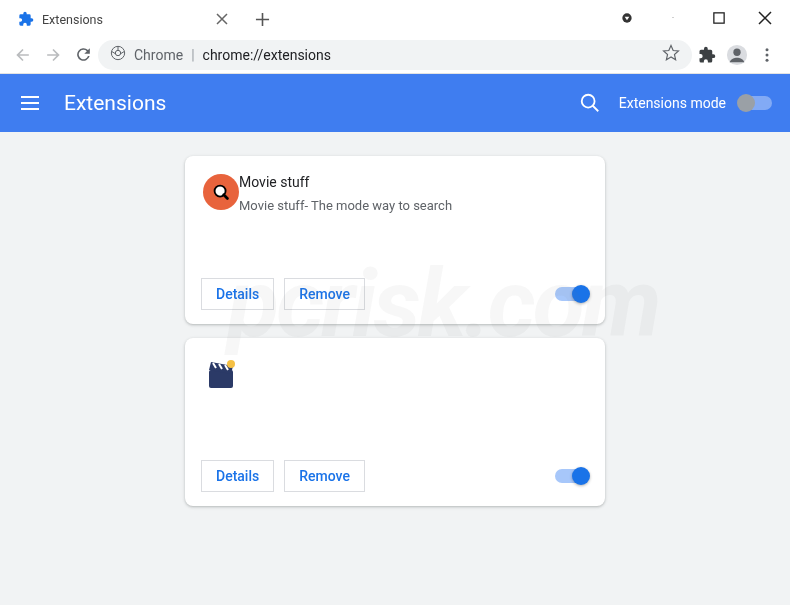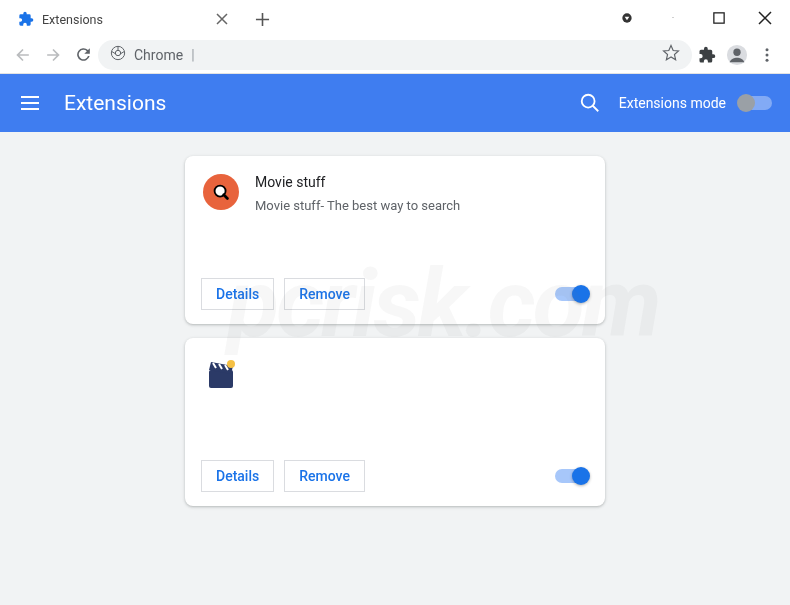--- a/index.html
+++ b/index.html
@@ -32,21 +32,21 @@
     .hamburger { width: 24px; height: 24px; margin-right: 22px; }
     .page-title { font-size: 21px; font-weight: 400; flex: 1; }
     .search-ic { width: 22px; height: 22px; margin-right: 18px; }
     .dev-label { font-size: 14px; margin-right: 12px; }
     .header-toggle { width: 34px; height: 14px; background: rgba(255,255,255,0.35); border-radius: 8px; position: relative; }
     .header-toggle::after { content:''; position:absolute; width:18px; height:18px; background:#9aa0a6; border-radius:50%; top:-2px; left:-1px; }
     
     
     .content { background: #f1f3f4; padding: 24px 0 40px; display: flex; flex-direction: column; align-items: center; gap: 14px; min-height: 473px; }
     .ext-card { width: 420px; background: #fff; border-radius: 8px; box-shadow: 0 1px 2px rgba(60,64,67,.2), 0 1px 3px 1px rgba(60,64,67,.1); display: flex; flex-direction: column; }
-    .card-body { display: flex; padding: 18px 20px 18px 18px; gap: 16px; min-height: 112px; }
+    .card-body { display: flex; padding: 18px 20px 18px 18px; min-height: 112px; }
     .ext-icon { width: 36px; height: 36px; border-radius: 4px; flex-shrink: 0; display: flex; align-items: center; justify-content: center; font-size: 20px; }
     .ext-icon.orange { background: #e8633c; border-radius: 50%; color: #000; }
     .ext-icon.blue { background: transparent; position: relative; }
     .ext-name { font-size: 14px; color: #202124; margin-bottom: 6px; }
     .ext-desc { font-size: 13px; color: #5f6368; line-height: 1.5; }
     .card-foot { display: flex; align-items: center; padding: 10px 16px 14px; gap: 10px; }
     .card-btn { height: 32px; padding: 0 14px; border: 1px solid #dadce0; border-radius: 0; background: #fff; color: #1a73e8; font-size: 14px; font-weight: 500; cursor: pointer; }
     .card-spacer { flex: 1; }
     .toggle-on { width: 34px; height: 14px; background: #a7c7fa; border-radius: 8px; position: relative; }
     .toggle-on::after { content:''; position:absolute; width:18px; height:18px; background:#1a73e8; border-radius:50%; top:-2px; right:-1px; box-shadow: 0 1px 3px rgba(0,0,0,.3); }
@@ -121,20 +121,21 @@
   <div class="omnibox">
     <span>
       <svg viewBox="0 0 24 24" width="16" height="16">
           <circle cx="12" cy="12" r="10" fill="none" stroke="#5f6368" stroke-width="1.5"></circle>
           <circle cx="12" cy="12" r="4" fill="none" stroke="#5f6368" stroke-width="1.5"></circle>
           <path d="M12 2v6M3 10l5 3M21 10l-5 3" stroke="#5f6368" stroke-width="1.5"></path>
         </svg>
     </span>
     <span class="chrome-label">Chrome</span>
     <span class="divider">|</span>
+    <span class="url">chrome://extensions</span>
     <span class="spacer"></span>
     <span>
       <svg viewBox="0 0 24 24" width="18" height="18">
           <path d="M12 17.3l-6.2 3.7 1.6-7L2 9.2l7.1-.6L12 2l2.9 6.6 7.1.6-5.4 4.8 1.6 7z" fill="none" stroke="#5f6368" stroke-width="1.5"></path>
         </svg>
     </span>
   </div>
   <div class="tb-btn">
     <svg viewBox="0 0 24 24" width="18" height="18" fill="#3c4043">
         <path d="M20.5 11H19V7a2 2 0 0 0-2-2h-4V3.5a2.5 2.5 0 1 0-5 0V5H4a2 2 0 0 0-2 2v3.8h1.5a2.7 2.7 0 0 1 0 5.4H2V20a2 2 0 0 0 2 2h3.8v-1.5a2.7 2.7 0 0 1 5.4 0V22H17a2 2 0 0 0 2-2v-4h1.5a2.5 2.5 0 1 0 0-5z"></path>
@@ -178,21 +179,21 @@
   <div class="ext-card">
     <div class="card-body">
       <div class="ext-icon orange">
         <svg viewBox="0 0 24 24" width="22" height="22">
             <circle cx="11" cy="11" r="6" fill="#fff" stroke="#000" stroke-width="2"></circle>
             <path d="M15 15l4 4" stroke="#000" stroke-width="3" stroke-linecap="round"></path>
           </svg>
       </div>
       <div>
         <div class="ext-name">Movie stuff</div>
-        <div class="ext-desc">Movie stuff- The best way to search</div>
+        <div class="ext-desc">Movie stuff- The mode way to search</div>
       </div>
     </div>
     <div class="card-foot">
       <button class="card-btn">Details</button>
       <button class="card-btn">Remove</button>
       <div class="card-spacer"></div>
       <div class="toggle-on"></div>
     </div>
   </div>
 

